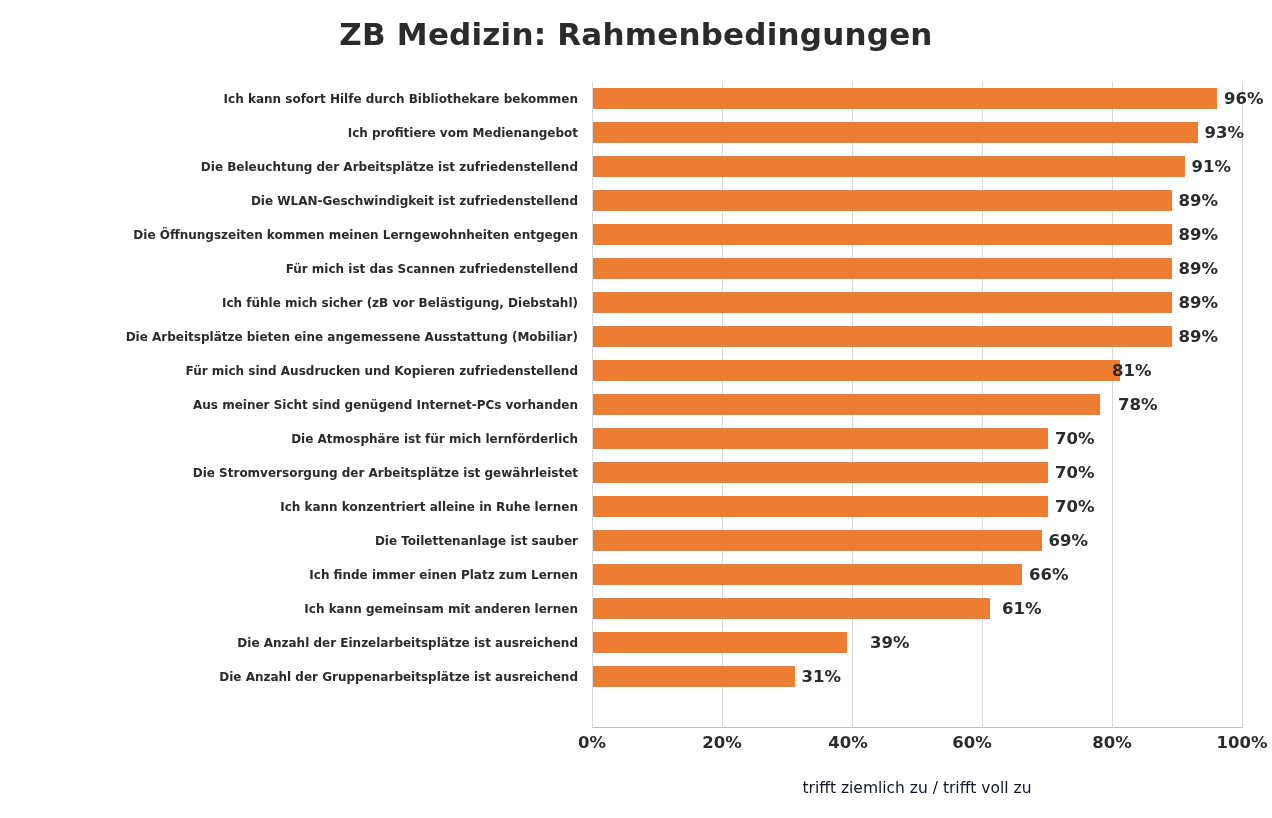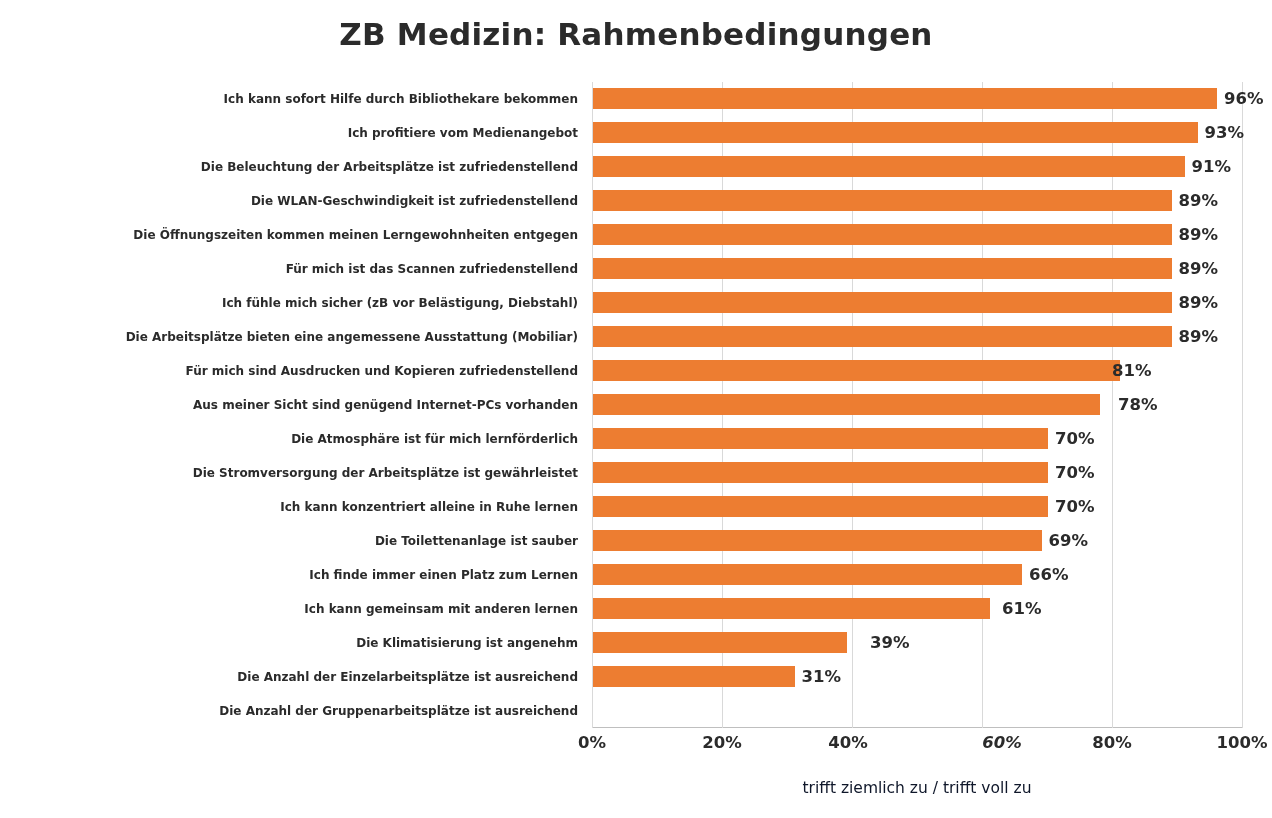--- a/index.html
+++ b/index.html
@@ -185,23 +185,20 @@
         <span class="cat-label">Ich kann konzentriert alleine in Ruhe lernen</span>
       </div>
       <div class="cat-row">
         <span class="cat-label">Die Toilettenanlage ist sauber</span>
       </div>
       <div class="cat-row">
         <span class="cat-label">Ich finde immer einen Platz zum Lernen</span>
       </div>
       <div class="cat-row">
         <span class="cat-label">Ich kann gemeinsam mit anderen lernen</span>
-      </div>
-      <div class="cat-row">
-        <span class="cat-label">Die Klimatisierung ist angenehm</span>
       </div>
       <div class="cat-row">
         <span class="cat-label">Die Anzahl der Einzelarbeitsplätze ist ausreichend</span>
       </div>
       <div class="cat-row">
         <span class="cat-label">Die Anzahl der Gruppenarbeitsplätze ist ausreichend</span>
       </div>
     </div>
 
   <div class="plot-area">
@@ -288,20 +285,20 @@
           <div class="bar" style="width: 201.5px; background: rgb(237, 125, 49);"></div>
           <div class="bar-label" style="left: 209.5px;">31%</div>
         </div>
       </div>
   </div>
 
   <div class="x-ticks">
       <span class="x-tick" style="left: 0px;">0%</span>
       <span class="x-tick" style="left: 130px;">20%</span>
       <span class="x-tick" style="left: 256px;">40%</span>
-      <span class="x-tick" style="left: 410px; font-style: italic;">60%</span>
+      <span class="x-tick" style="left: 380px;">60%</span>
       <span class="x-tick" style="left: 520px;">80%</span>
       <span class="x-tick" style="left: 650px;">100%</span>
     </div>
 
   <div class="x-axis-title">trifft ziemlich zu / trifft voll zu</div>
 
 </div>
 
 </body></html>

